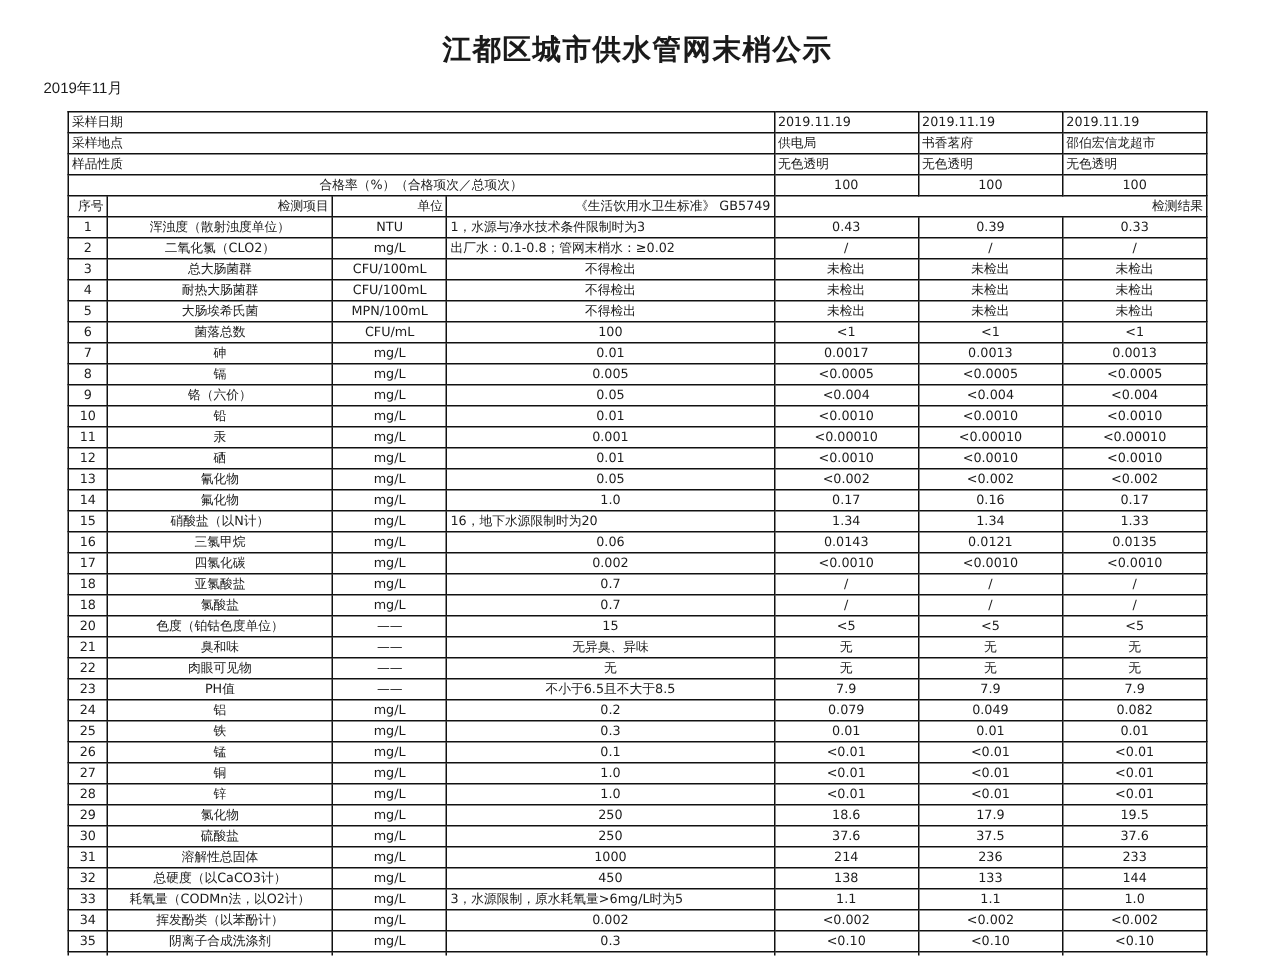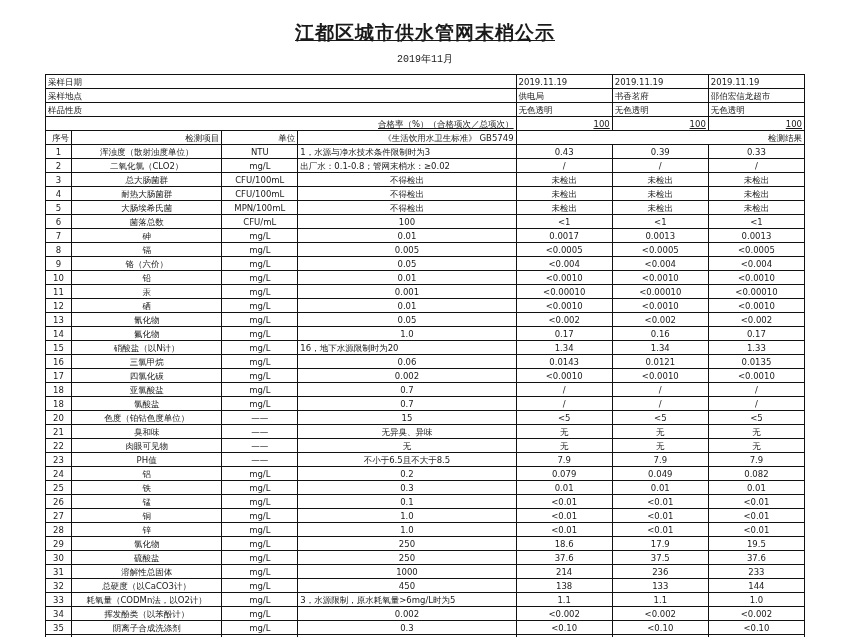--- a/index.html
+++ b/index.html
@@ -22,28 +22,28 @@
     box-sizing: border-box;
     padding: 0;
   }
   .doc-title {
     text-align: center;
     font-size: 19px;
     font-weight: bold;
     letter-spacing: 1px;
     margin-top: 20px;
     font-family: "DejaVu Serif", serif;
-    text-decoration: underline;
   }
   .doc-subtitle {
-    text-align: center;
+    text-align: left;
     font-size: 10px;
     margin-top: 6px;
     margin-bottom: 8px;
-    font-family: Liberation Mono, monospace;
+    font-family: Liberation Sans, sans-serif;
+    padding-left: 29px;
   }
   table.main {
     border-collapse: collapse;
     width: 760px;
     margin: 0 auto;
     table-layout: fixed;
     font-size: 9.5px;
   }
   table.main td {
     border: 1px solid #111;
@@ -56,22 +56,21 @@
   }
   .c-center { text-align: center; }
   .hdr-row td {
     height: 19px;
     font-size: 10px;
     text-align: left;
   }
   .hdr-tall td {
     height: 22px;
     font-size: 10px;
-    text-align: right;
-    text-decoration: underline;
+    text-align: center;
   }
   .colhdr td {
     height: 26px;
     font-size: 9.5px;
     text-align: right;
   }
   .num { width: 26px; }
   .item { width: 150px; }
   .unit { width: 76px; }
   .std  { width: 218px; }

